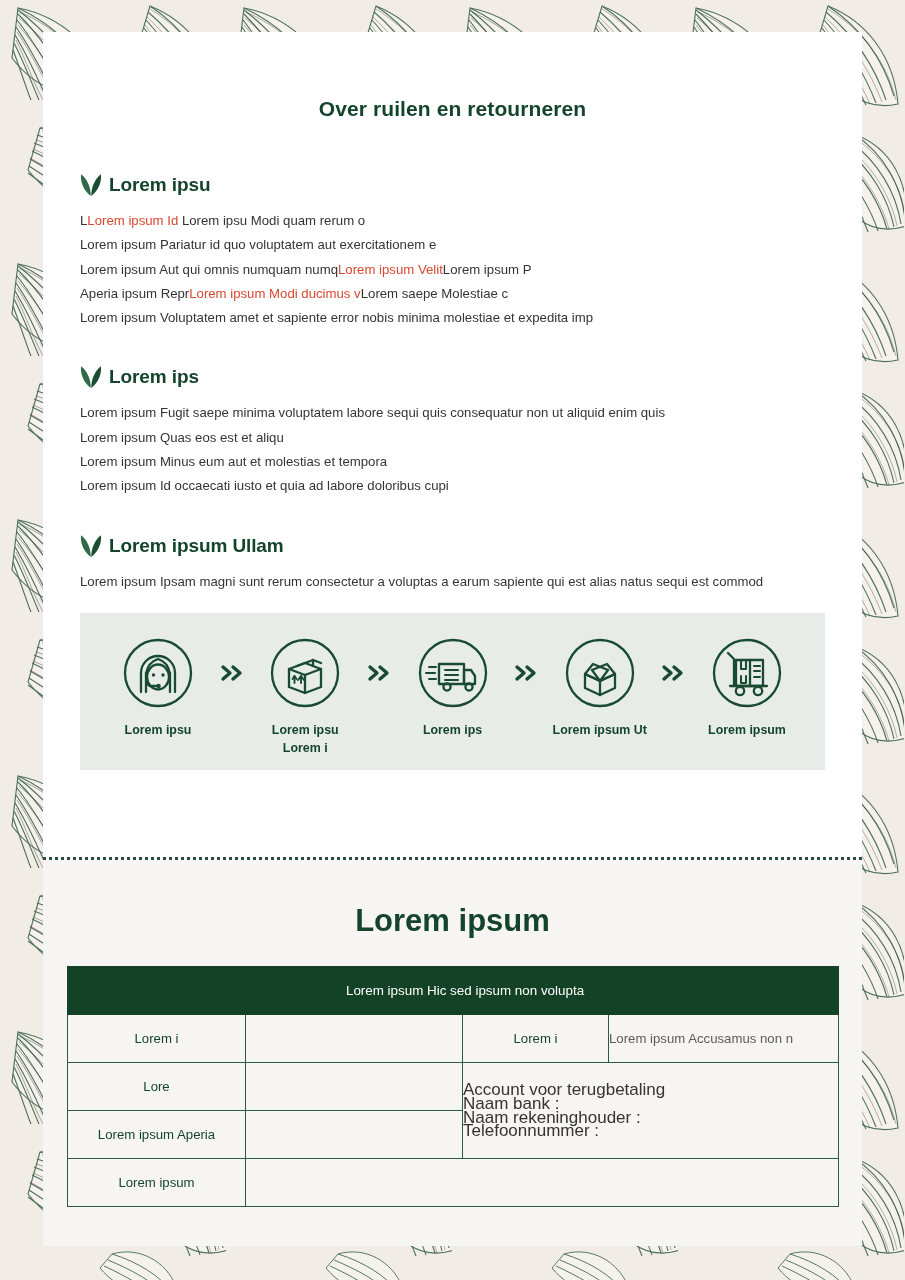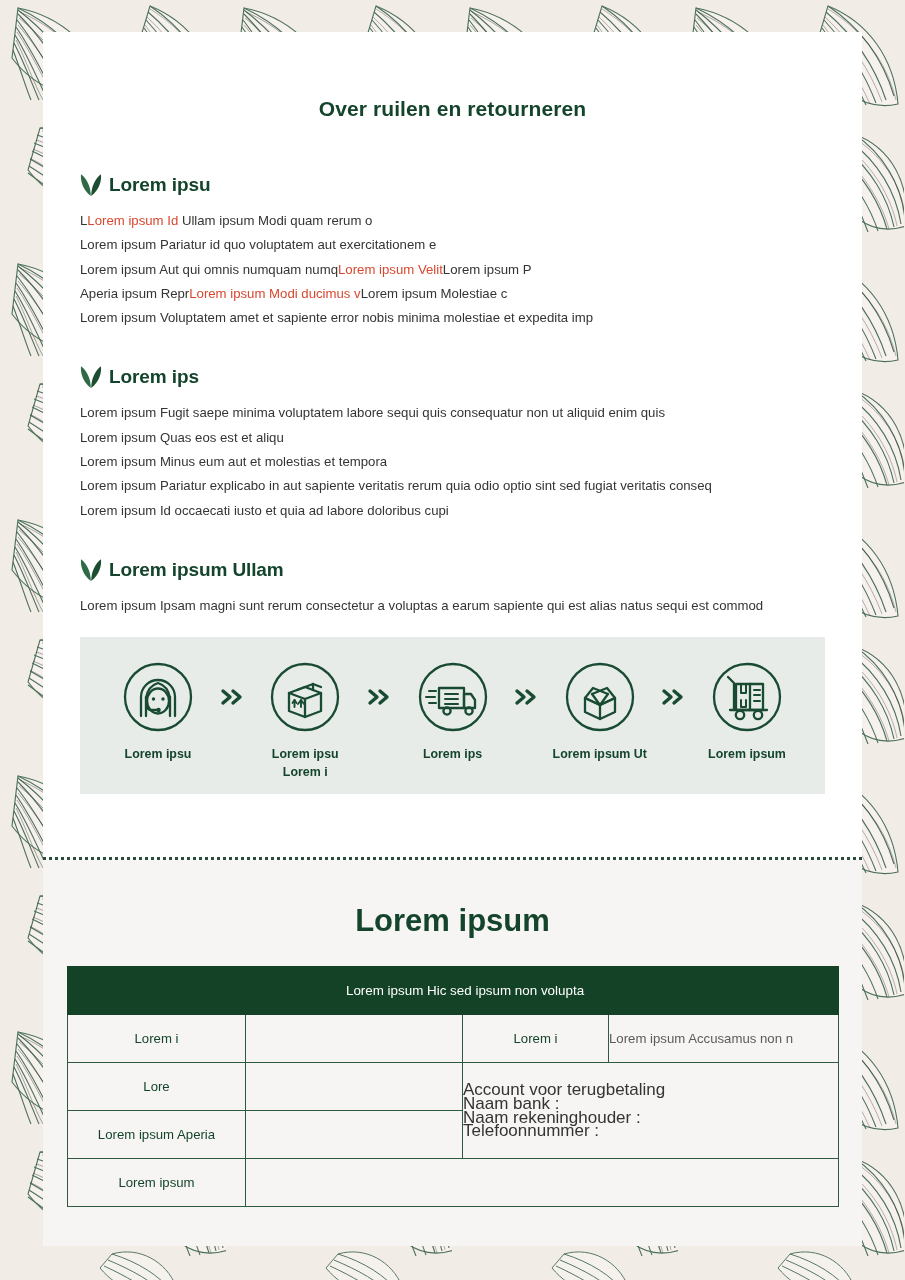--- a/index.html
+++ b/index.html
@@ -276,41 +276,40 @@
 
     <div class="section first">
       <div class="sec-head">
         <svg class="leaf-bullet" viewBox="0 0 22 24" xmlns="http://www.w3.org/2000/svg">
           <path d="M10.8 23 C10.8 14 7 5.5 1 1.2 C0.4 7.8 2.4 16.2 10.8 23 Z" fill="#2d6a45"></path>
           <path d="M11.2 23 C11.2 14 15 5.5 21 1.2 C21.6 7.8 19.6 16.2 11.2 23 Z" fill="#1d4d31"></path>
         </svg>
         <span class="sec-head-text">Lorem ipsu</span>
       </div>
       <div>
-        <div class="body-line"><span>L</span><span class="hl">Lorem ipsum Id</span><span> Ullam ipsum Modi quam rerum o</span></div>
+        <div class="body-line"><span>L</span><span class="hl">Lorem ipsum Id</span><span> Lorem ipsu Modi quam rerum o</span></div>
         <div class="body-line"><span>Lorem ipsum Pariatur id quo voluptatem aut exercitationem e</span><span class="hl"></span><span></span></div>
         <div class="body-line"><span>Lorem ipsum Aut qui omnis numquam numq</span><span class="hl">Lorem ipsum Velit</span><span>Lorem ipsum P</span></div>
-        <div class="body-line"><span>Aperia ipsum Repr</span><span class="hl">Lorem ipsum Modi ducimus v</span><span>Lorem ipsum Molestiae c</span></div>
+        <div class="body-line"><span>Aperia ipsum Repr</span><span class="hl">Lorem ipsum Modi ducimus v</span><span>Lorem saepe Molestiae c</span></div>
         <div class="body-line"><span>Lorem ipsum Voluptatem amet et sapiente error nobis minima molestiae et expedita imp</span><span class="hl"></span><span></span></div>
       </div>
     </div>
 
     <div class="section second">
       <div class="sec-head">
         <svg class="leaf-bullet" viewBox="0 0 22 24" xmlns="http://www.w3.org/2000/svg">
           <path d="M10.8 23 C10.8 14 7 5.5 1 1.2 C0.4 7.8 2.4 16.2 10.8 23 Z" fill="#2d6a45"></path>
           <path d="M11.2 23 C11.2 14 15 5.5 21 1.2 C21.6 7.8 19.6 16.2 11.2 23 Z" fill="#1d4d31"></path>
         </svg>
         <span class="sec-head-text">Lorem ips</span>
       </div>
       <div>
         <div class="body-line"><span>Lorem ipsum Fugit saepe minima voluptatem labore sequi quis consequatur non ut aliquid enim quis</span></div>
         <div class="body-line"><span>Lorem ipsum Quas eos est et aliqu</span></div>
         <div class="body-line"><span>Lorem ipsum Minus eum aut et molestias et tempora</span></div>
-        <div class="body-line"><span>Lorem ipsum Pariatur explicabo in aut sapiente veritatis rerum quia odio optio sint sed fugiat veritatis conseq</span></div>
         <div class="body-line"><span>Lorem ipsum Id occaecati iusto et quia ad labore doloribus cupi</span></div>
       </div>
     </div>
 
     <div class="section third">
       <div class="sec-head">
         <svg class="leaf-bullet" viewBox="0 0 22 24" xmlns="http://www.w3.org/2000/svg">
           <path d="M10.8 23 C10.8 14 7 5.5 1 1.2 C0.4 7.8 2.4 16.2 10.8 23 Z" fill="#2d6a45"></path>
           <path d="M11.2 23 C11.2 14 15 5.5 21 1.2 C21.6 7.8 19.6 16.2 11.2 23 Z" fill="#1d4d31"></path>
         </svg>

